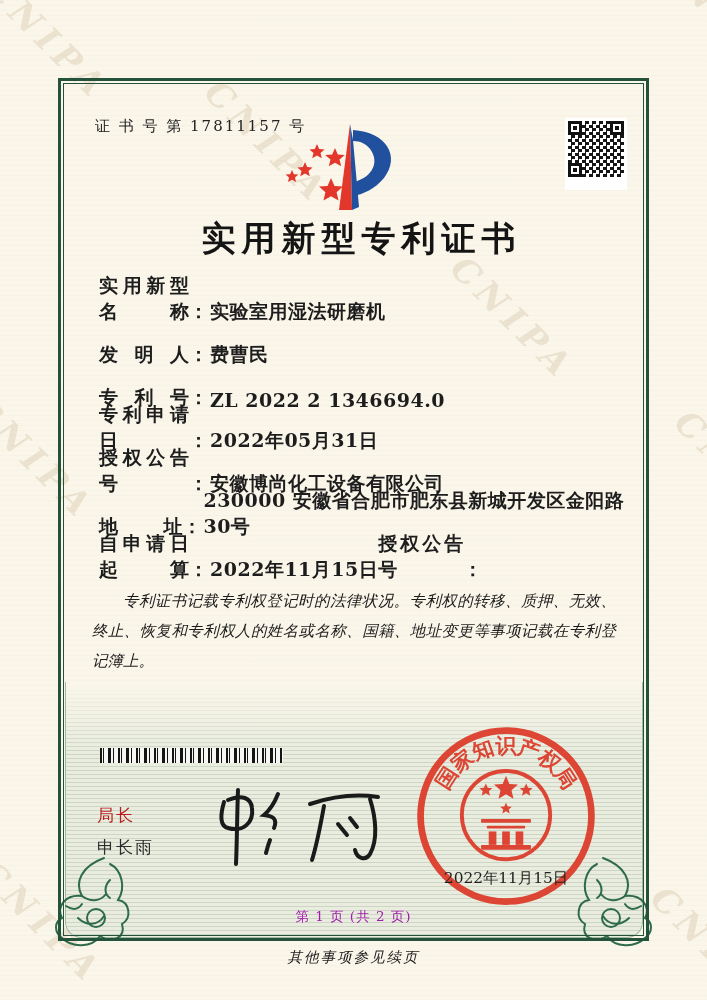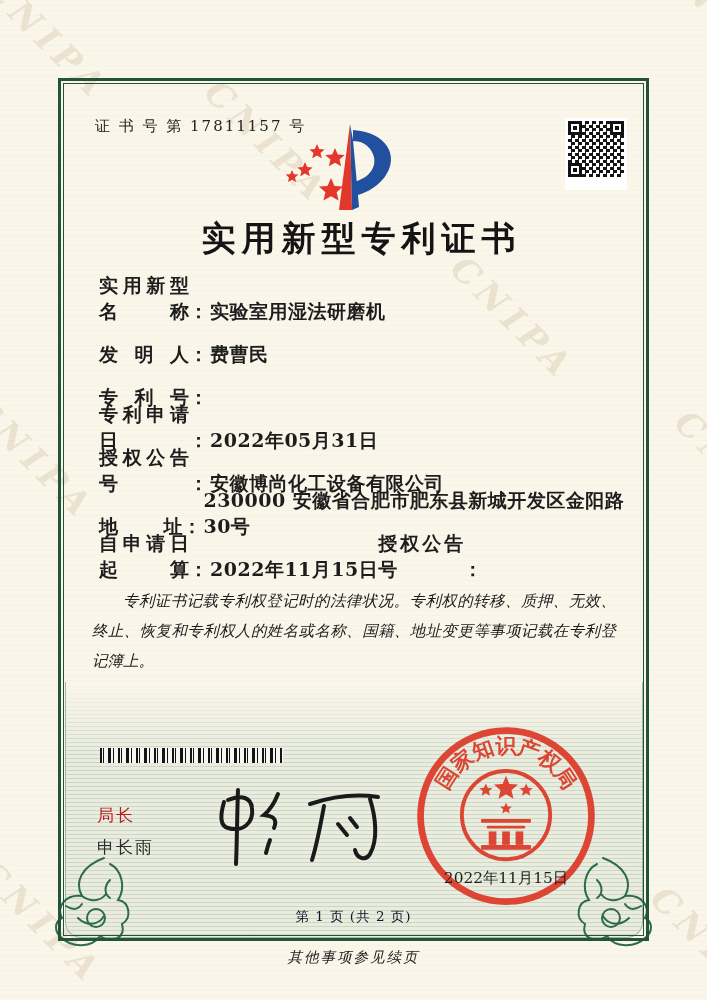--- a/index.html
+++ b/index.html
@@ -59,21 +59,21 @@
   
   .signer-title{position:absolute;left:97px;top:804px;font-size:17px;color:#b91c1c;
                 font-family:"DejaVu Sans","Liberation Sans",sans-serif;letter-spacing:2px;}
   .signer-name{position:absolute;left:97px;top:836px;font-size:17px;color:#2b2b2b;
                font-family:"DejaVu Sans","Liberation Sans",sans-serif;letter-spacing:2px;}
   .signature{position:absolute;left:198px;top:772px;width:200px;height:105px;}
   
   .seal{position:absolute;left:410px;top:722px;width:192px;height:192px;}
   
   .page-indicator{position:absolute;left:0;right:0;top:908px;text-align:center;
-                  font-size:13.5px;color:#0f172a;letter-spacing:1px;}
+                  font-size:13.5px;color:#a21caf;letter-spacing:1px;}
   .continue-note{position:absolute;left:0;right:0;top:948px;text-align:center;
                  font-size:14.5px;color:#1c1c1c;font-style:italic;letter-spacing:2px;}
 </style>
 </head>
 <body>
 
 <div class="stage">
   <div class="paper-texture"></div>
 
   <div class="wm" style="left:-38px;top:18px">CNIPA</div>
@@ -148,20 +148,21 @@
       <span class="fval">实验室用湿法研磨机</span>
     </div>
     <div class="field-row">
       <span class="flab">发明人</span>
         <span class="fcolon">：</span>
       <span class="fval">费曹民</span>
     </div>
     <div class="field-row">
       <span class="flab">专利号</span>
         <span class="fcolon">：</span>
+      <span class="fval">ZL 2022 2 1346694.0</span>
     </div>
     <div class="field-row">
       <span class="flab">专利申请日</span>
         <span class="fcolon">：</span>
       <span class="fval">2022年05月31日</span>
     </div>
     <div class="field-row">
       <span class="flab">授权公告号</span>
         <span class="fcolon">：</span>
       <span class="fval">安徽博尚化工设备有限公司</span>

